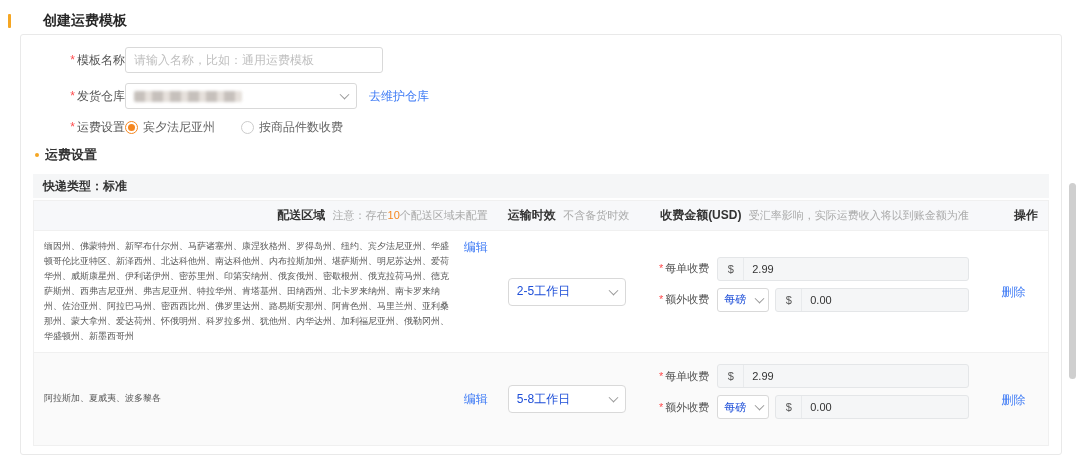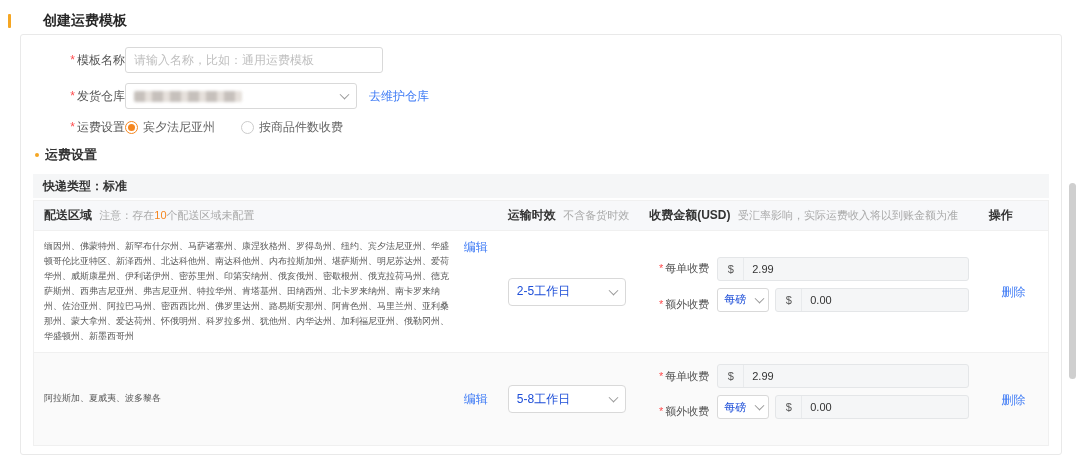--- a/index.html
+++ b/index.html
@@ -46,37 +46,37 @@
     border:1px solid #ccc; background:#fff; margin-right:5px; }
   .radio-circle.checked { border-color:#f5861f; }
   .radio-circle.checked::after { content:""; position:absolute; left:2px; top:2px;
     width:7px; height:7px; border-radius:50%; background:#f5861f; }
 
   
   .express-bar { background:#f5f6f7; height:24px; line-height:24px; padding:0 10px;
     font-size:12px; font-weight:bold; color:#333; margin:2px 0; }
 
   table.ship { width:100%; border-collapse:collapse; border:1px solid #f0f0f0; }
-  table.ship th { background:#f7f8fa; text-align:left; font-size:12px; color:#333;
+  table.ship th { background:#f7f8fa; text-align:right; font-size:12px; color:#333;
     padding:6px 10px; font-weight:bold; white-space:nowrap; }
   .th-note { font-weight:normal; color:#aaa; font-size:11px; margin-left:4px; }
   .note-count { color:#f5861f; }
   table.ship td { padding:8px 10px; border-top:1px solid #f0f0f0; vertical-align:middle; }
   tr.row-alt td { background:#fafafa; }
 
   .col-region { width:47%; } .col-time { width:12.5%; } .col-fee { width:33.5%; } .col-action { width:7%; }
 
   .region-flex { display:flex; align-items:flex-start; }
   .region-text { flex:1; font-size:9px; line-height:15px; color:#595959; }
   .edit-link { margin-left:8px; }
 
   .time-select { width:118px; height:28px; border-radius:4px; }
 
   .fee-group { display:flex; align-items:center; margin:3px 0 7px 0; }
-  .fee-group:last-child { margin-bottom:18px;align-items:flex-end; }
+  .fee-group:last-child { margin-bottom:18px; }
   .fee-label { width:60px; text-align:right; font-size:11px; color:#555; margin-right:8px; white-space:nowrap; }
   .money-box { flex:1; display:flex; align-items:center; height:24px; background:#f5f6f7;
     border:1px solid #e4e6e8; border-radius:3px; overflow:hidden; }
   .money-prefix { width:26px; text-align:center; font-size:11px; color:#555;
     border-right:1px solid #e8eaec; line-height:22px; }
   .money-value { flex:1; border:none; background:transparent; font-size:11px; color:#333;
     padding:0 8px; outline:none; height:22px; }
   .unit-select { width:52px; height:24px; margin-right:6px; padding:0 18px 0 6px; font-size:11px; border-radius:3px; }
   .unit-select .chev { right:5px; }
 

